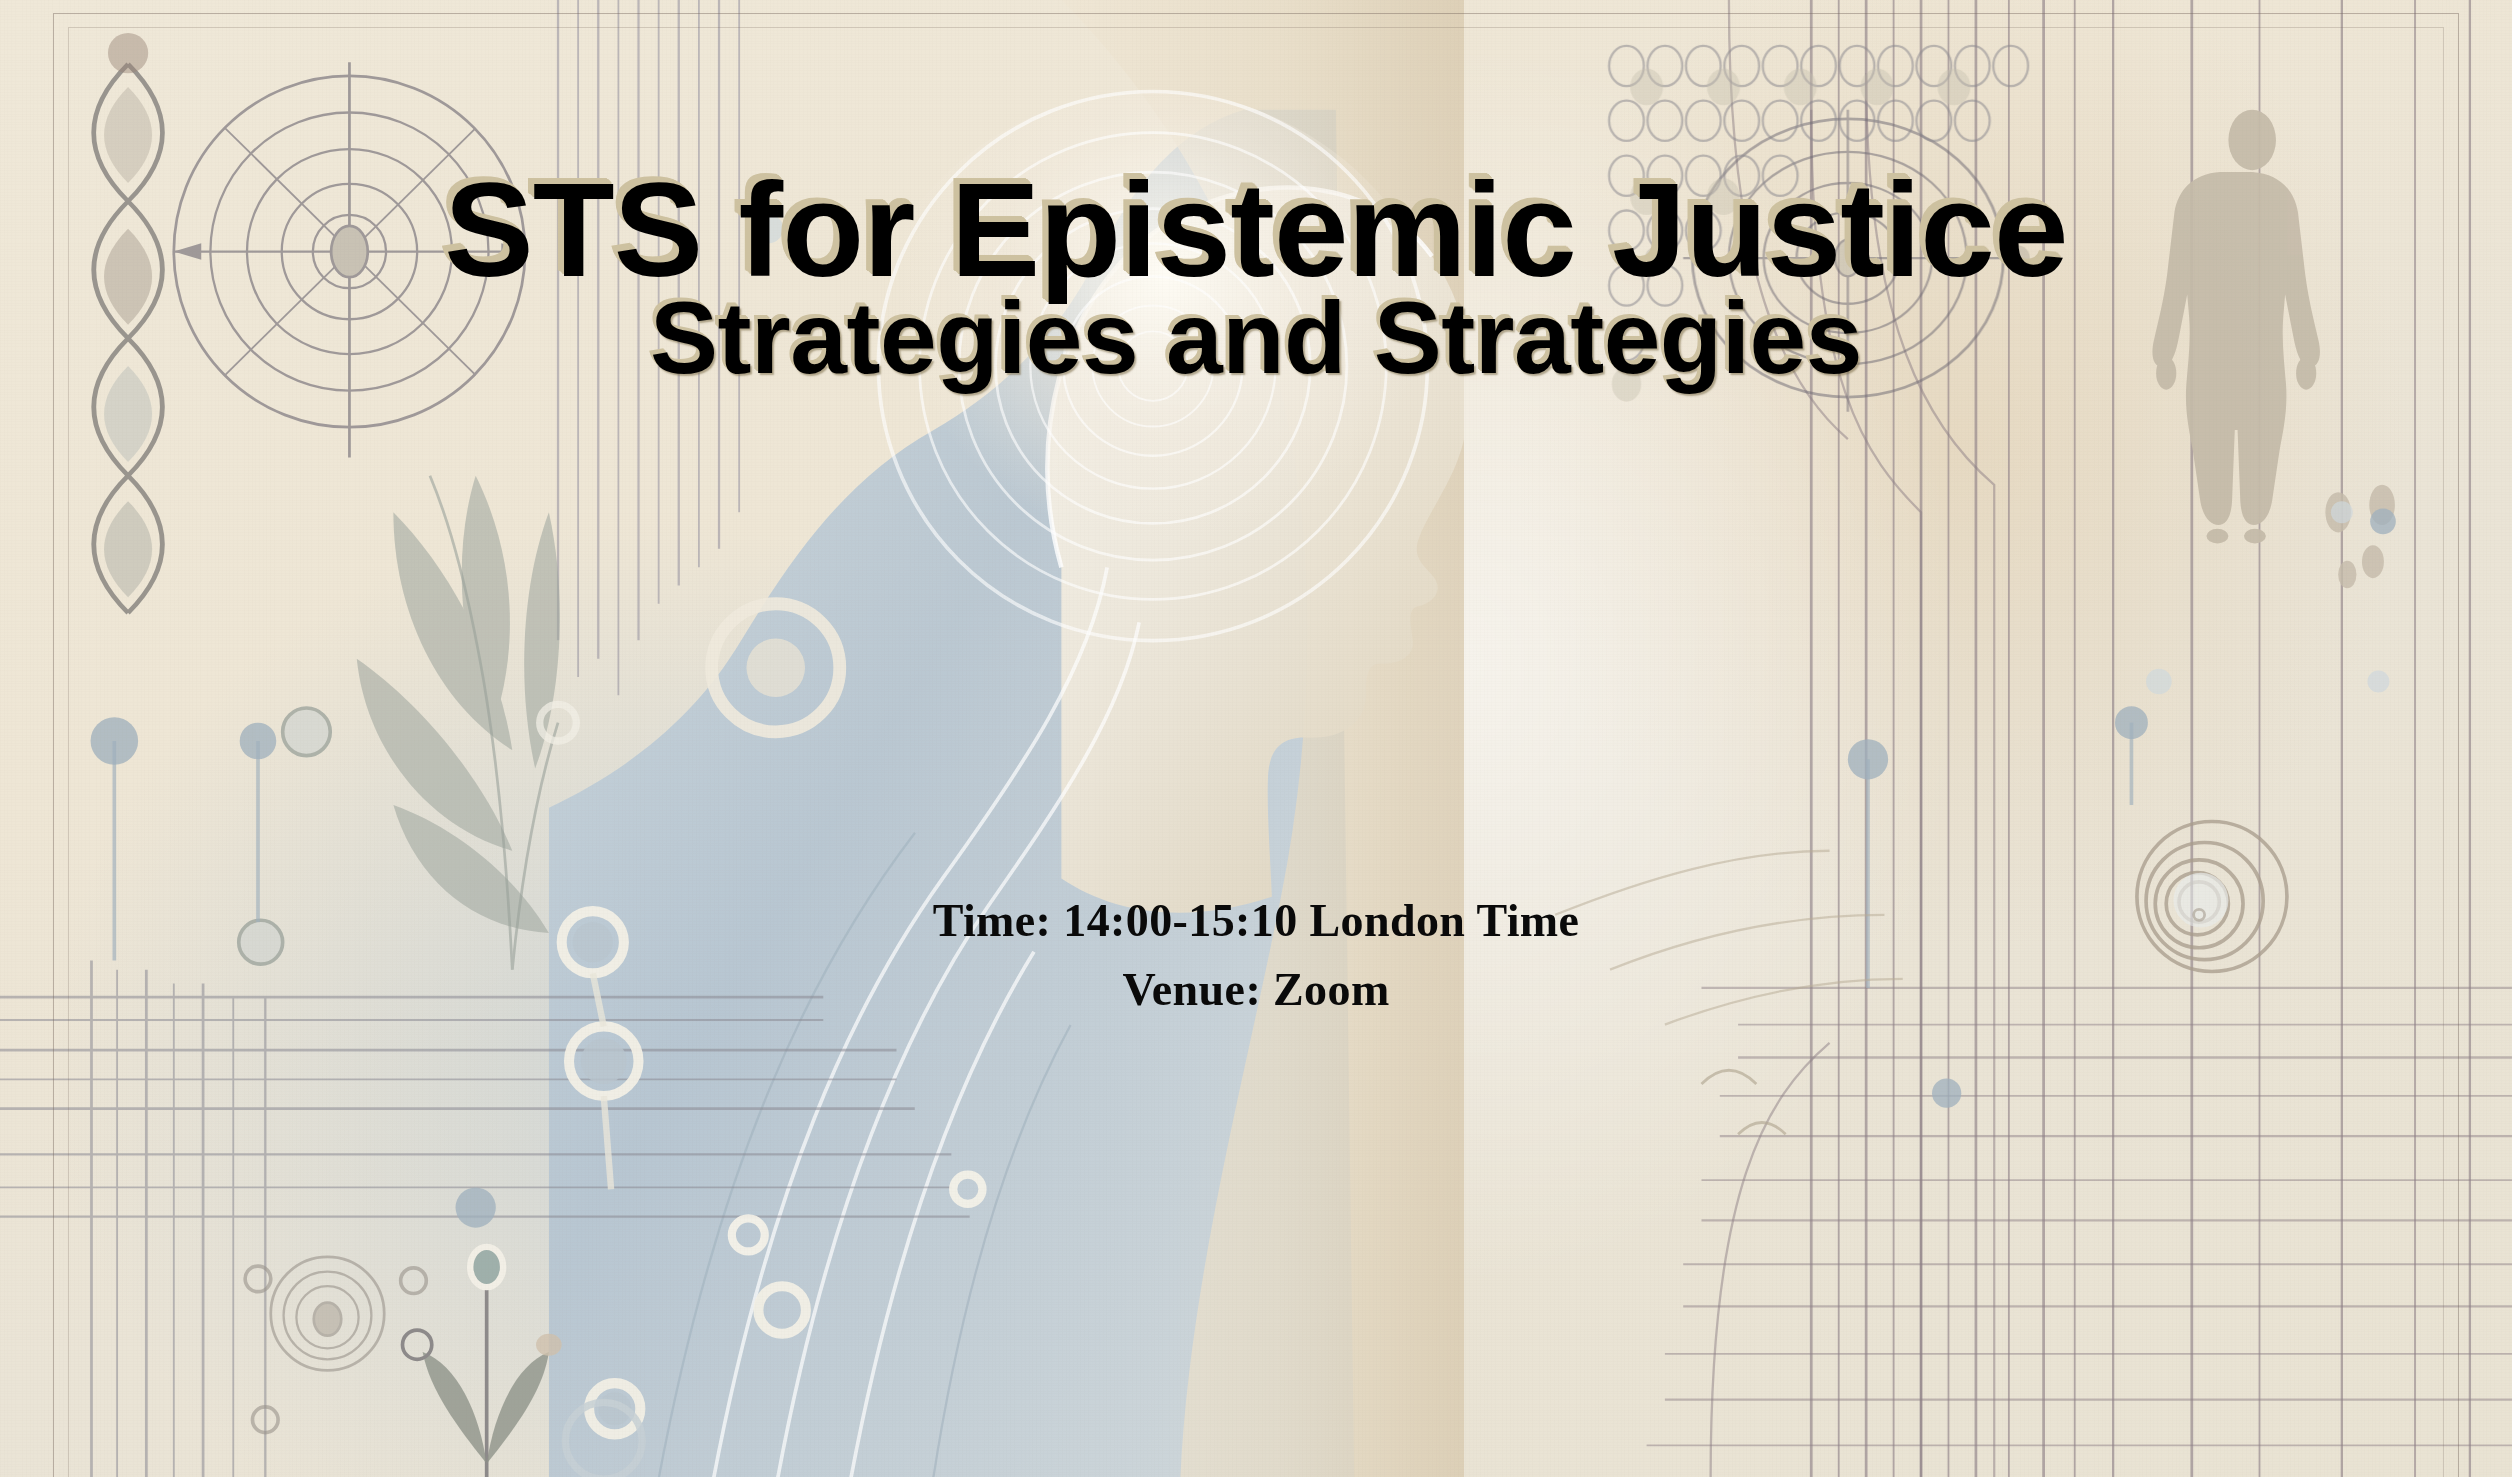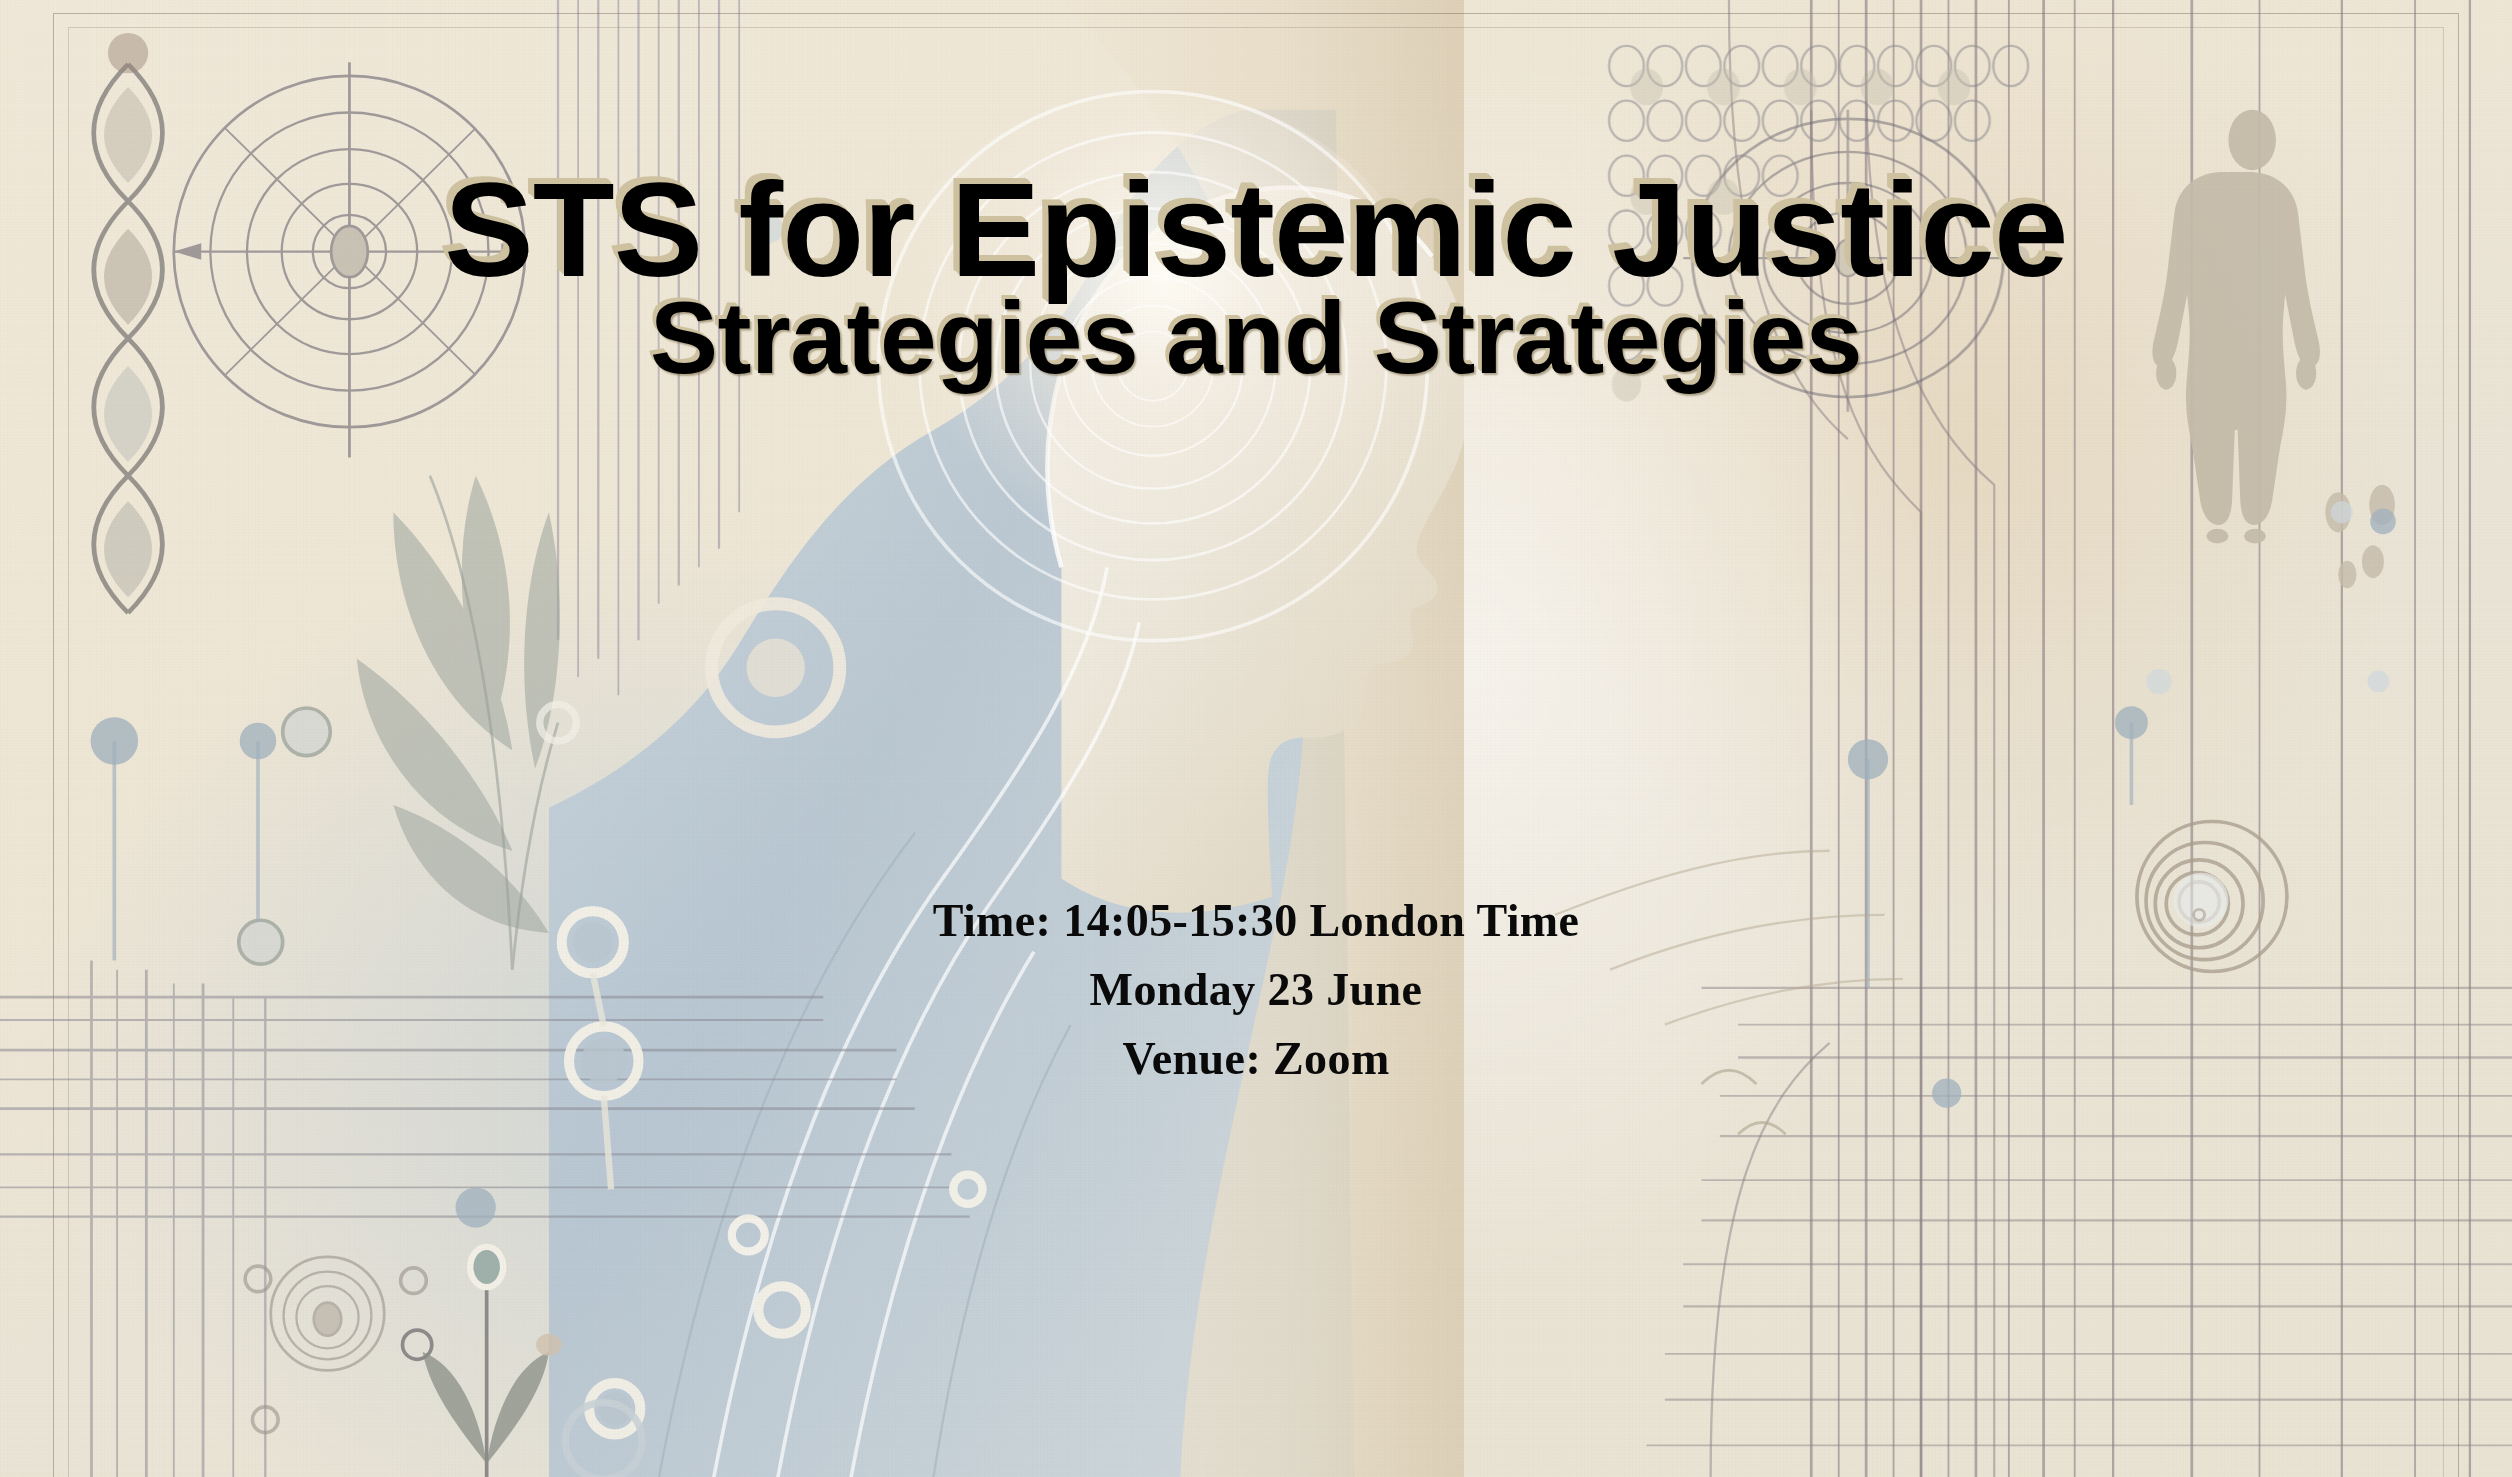--- a/index.html
+++ b/index.html
@@ -511,21 +511,20 @@
 
     <div class="title-wrap">
       <span class="title">STS for Epistemic Justice</span>
     </div>
 
     <div class="subtitle-wrap">
       <span class="subtitle">Strategies and Strategies</span>
     </div>
 
     <div class="details">
-      <div>Time: 14:05-15:30 London Time</div>
-      <div>Monday 23 June</div>
+      <div>Time: 14:00-15:10 London Time</div>
       <div>Venue: Zoom</div>
     </div>
 
   </div>
 
 </div>
 
 
 </body></html>

